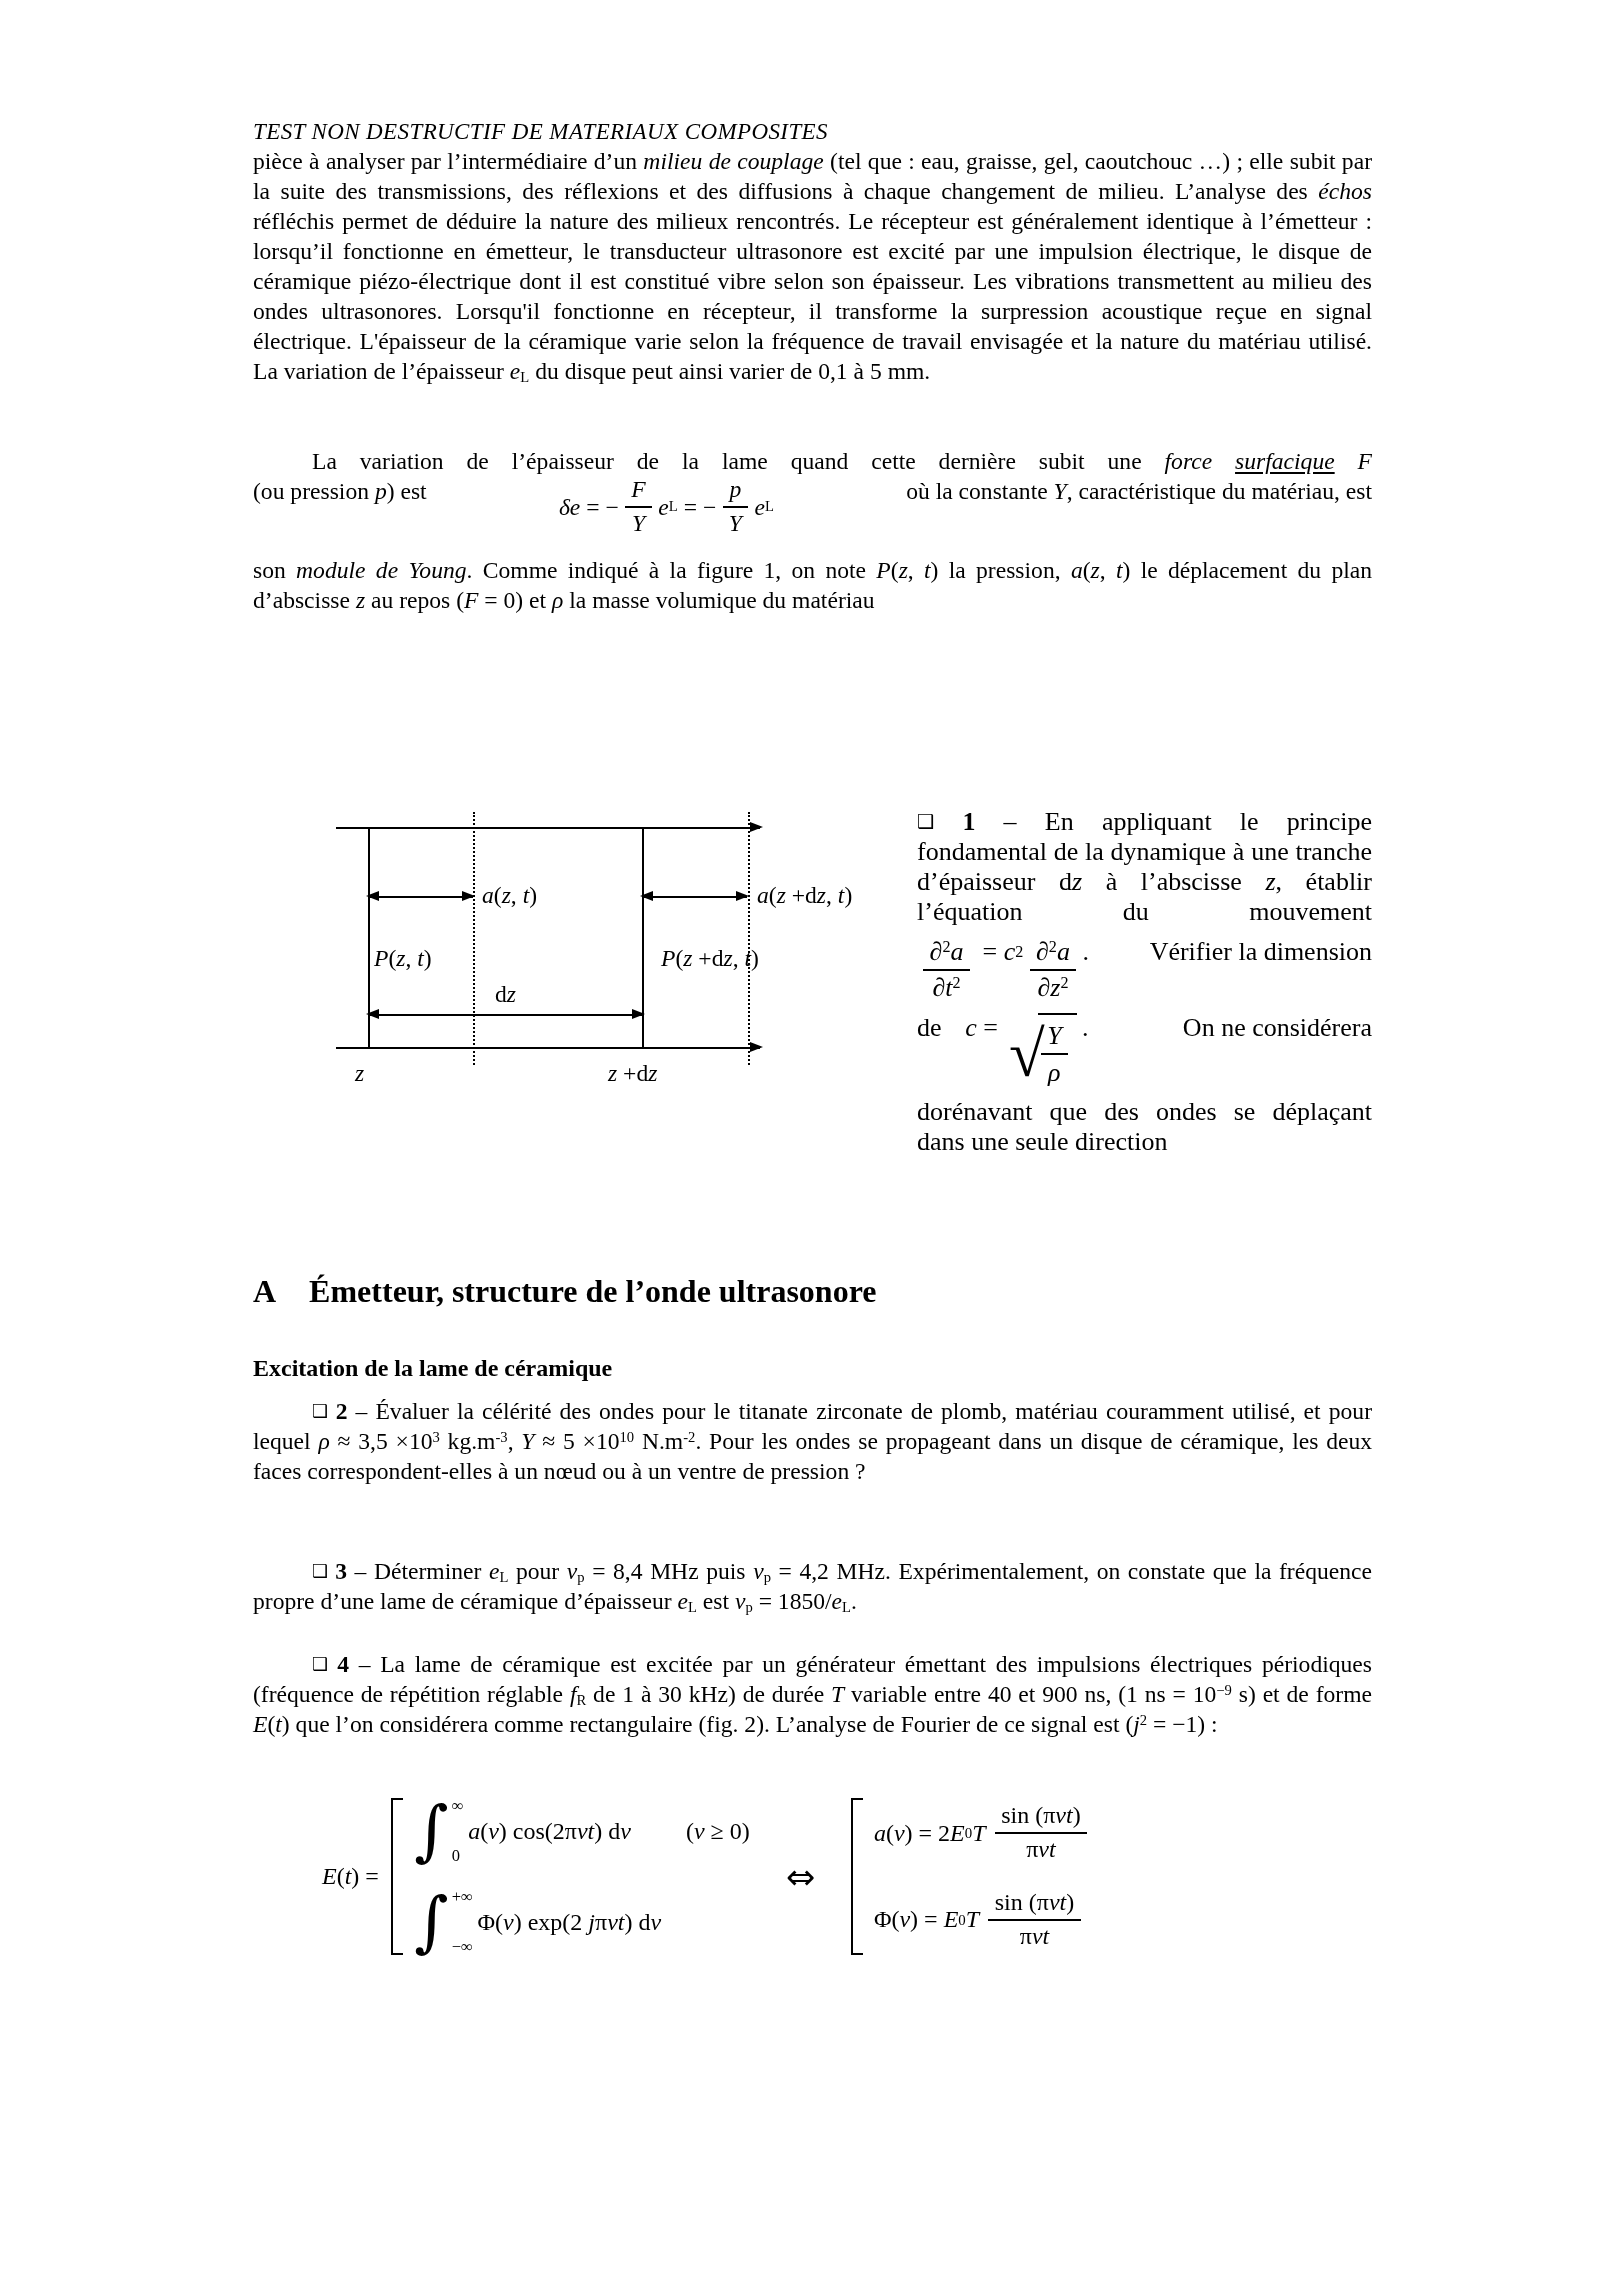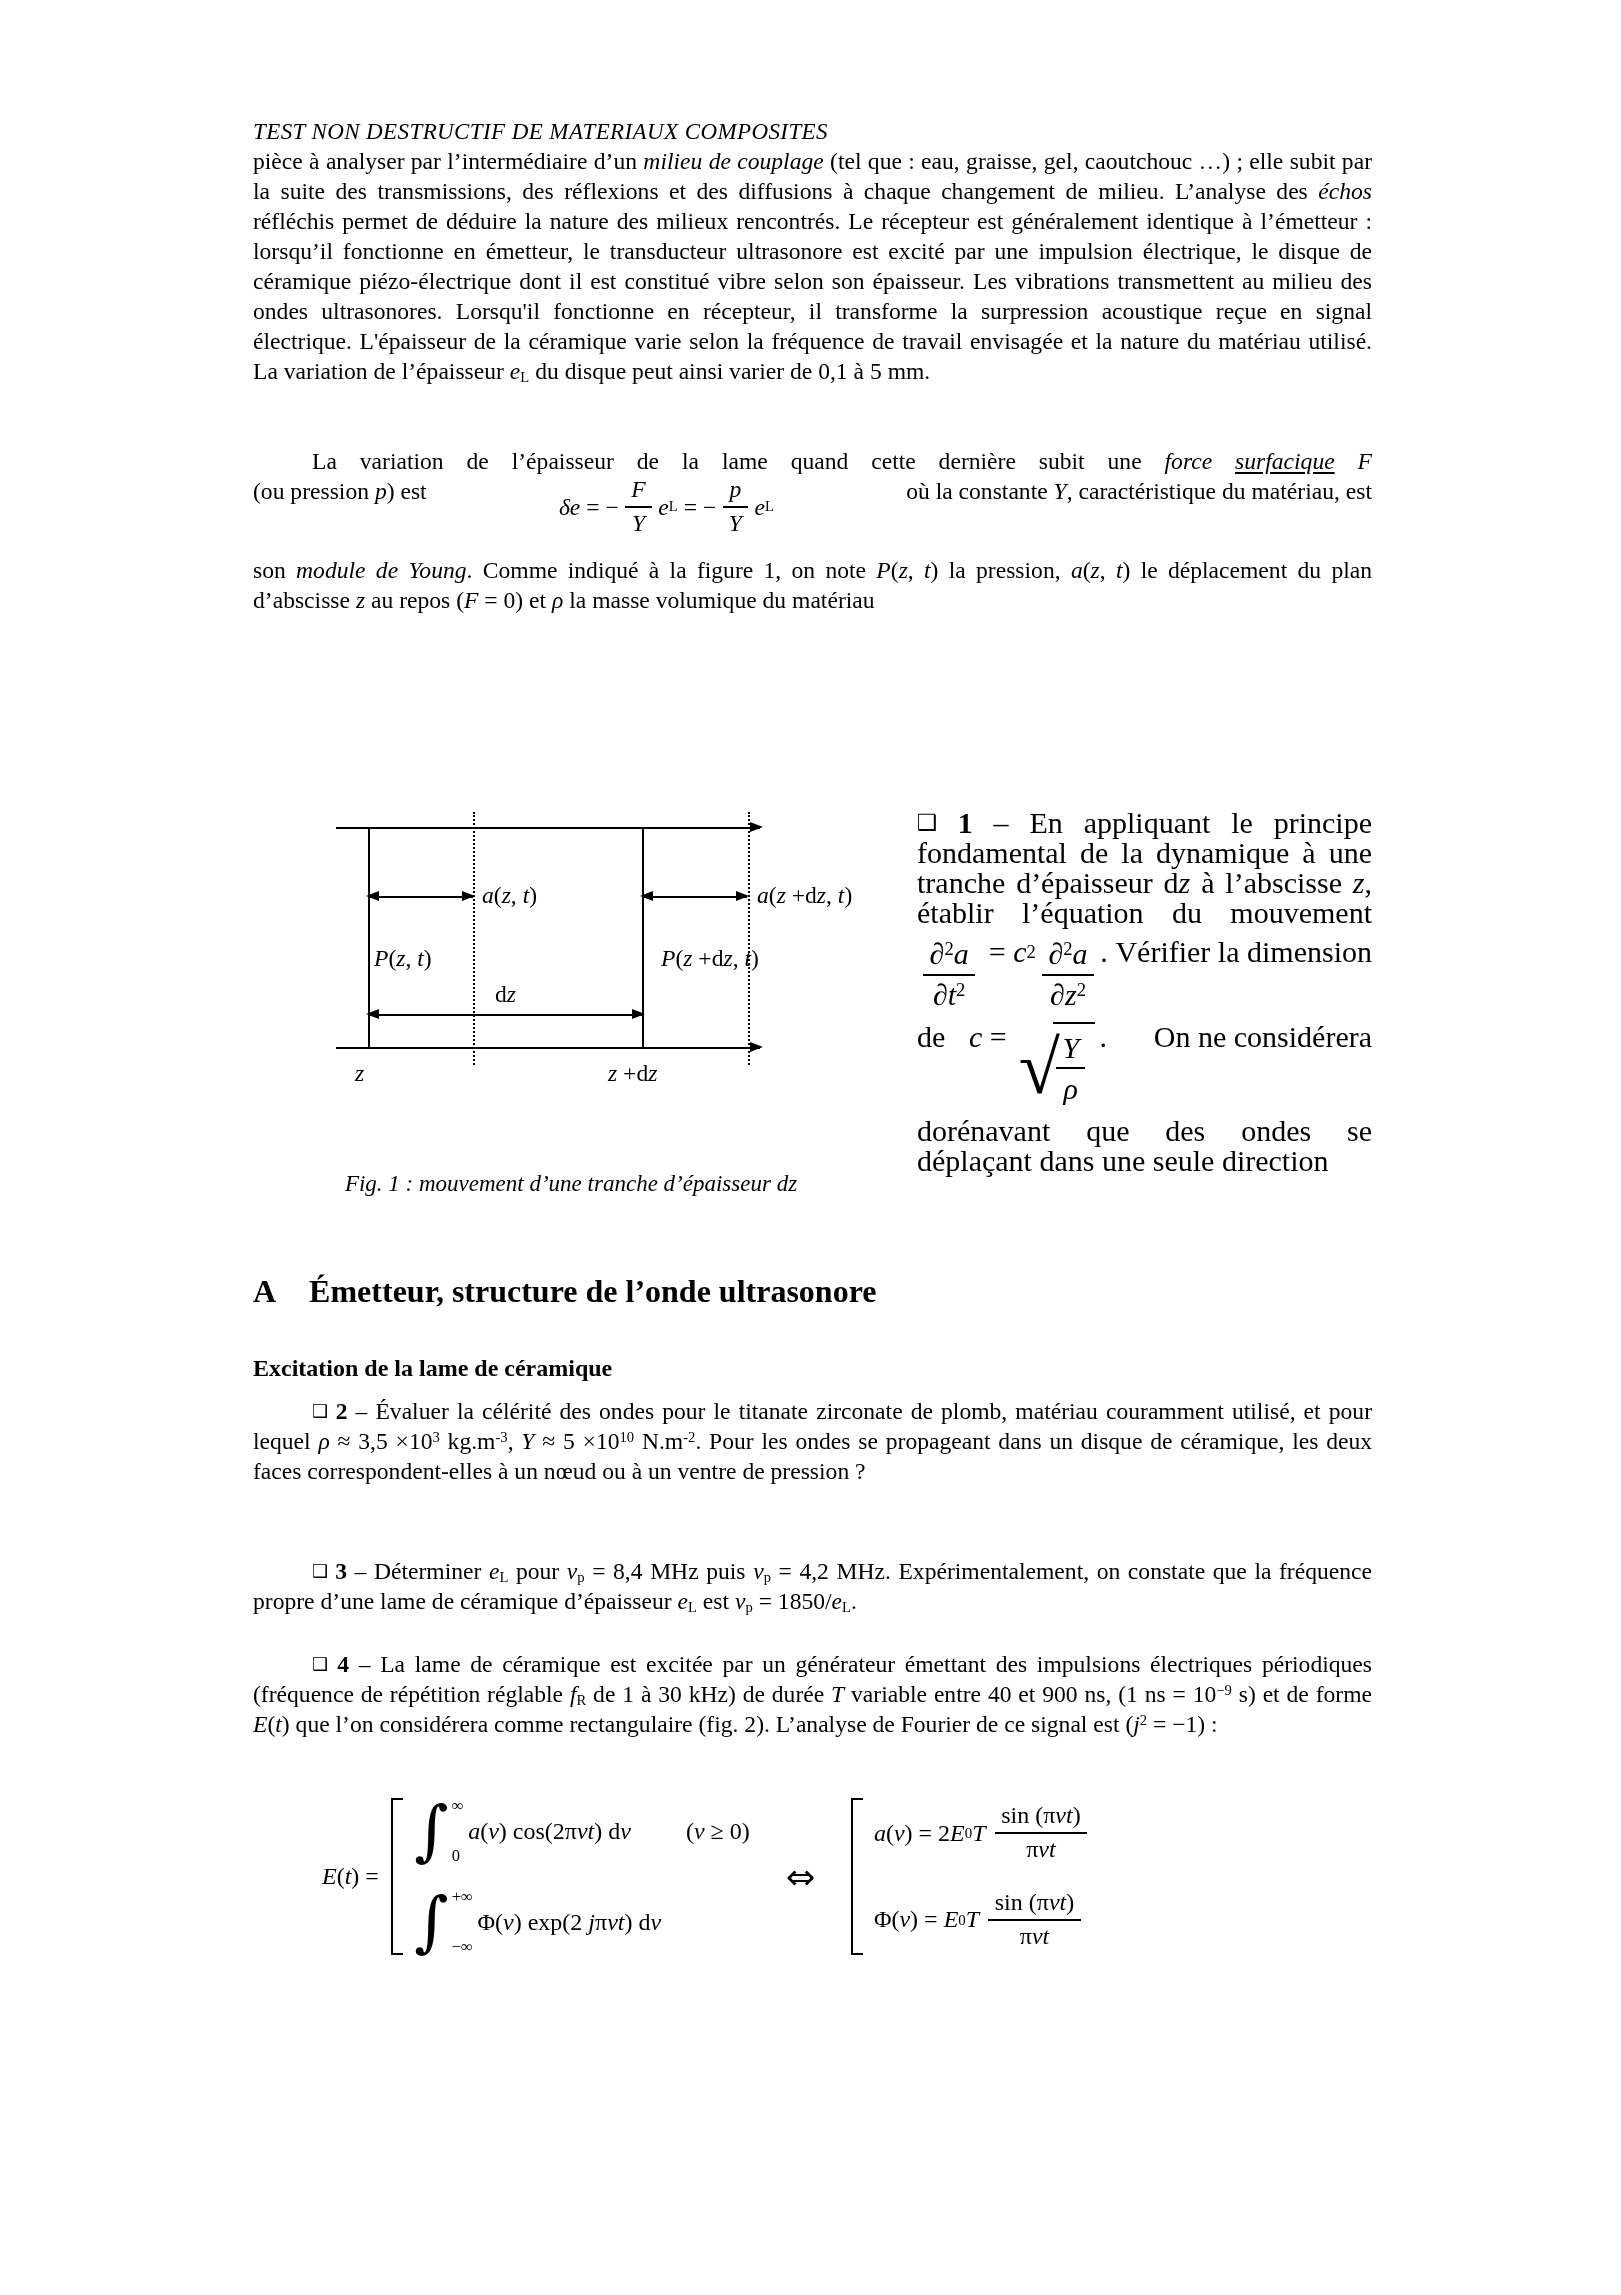--- a/index.html
+++ b/index.html
@@ -32,21 +32,21 @@
   .sqrt{display:inline-flex;align-items:center;margin:0 4.7px}
   .rad{font-size:2.5em;line-height:0.75;transform:translateY(3.9px)}
   .sqrt-body{border-top:2.4px solid #000;padding:6.3px 9.4px 0 3.1px;margin-left:-7px}
   .sqrt-body .frac{margin:0}
 
   
   .figrow{position:absolute;left:253px;top:807px;width:1119px;display:flex}
   .figcol{flex:0 0 636px;width:636px}
   .figure{position:relative;height:298px}
   .figcaption{margin-top:66px;text-align:center;font-size:23px}
-  .q1col{width:455px;margin-left:28px;font-size:30px;line-height:30px;text-align:justify}
+  .q1col{width:455px;margin-left:28px;font-size:26px;line-height:30px;text-align:justify}
   .q1f{display:flex;align-items:flex-start;margin:9.4px 0}
   .push{margin-left:auto}
 
   .hline{position:absolute;height:0;border-top:2.4px solid #000}
   .hline.arrow-r::after{content:"";position:absolute;right:-3.1px;top:-7px;width:0;height:0;
      border-top:5.9px solid transparent;border-bottom:5.9px solid transparent;border-left:13.3px solid #000}
   .vsolid{position:absolute;width:2.4px;background:#000}
   .vdash{position:absolute;width:0;border-left:2.4px dotted #000}
   .darr{position:absolute;height:0;border-top:2.4px solid #000}
   .darr::before,.darr::after{content:"";position:absolute;top:-7px;width:0;height:0;
@@ -113,21 +113,20 @@
         <div class="darr" style="left:389px;top:89px;width:105px"></div>
         <div class="flabel" style="left:229px;top:75px"><span class="s-i">a</span><span class="s-n">(</span><span class="s-i">z</span><span class="s-n">, </span><span class="s-i">t</span><span class="s-n">)</span></div>
         <div class="flabel" style="left:504px;top:75px"><span class="s-i">a</span><span class="s-n">(</span><span class="s-i">z</span><span class="s-n"> +d</span><span class="s-i">z</span><span class="s-n">, </span><span class="s-i">t</span><span class="s-n">)</span></div>
         <div class="flabel" style="left:121px;top:138px"><span class="s-i">P</span><span class="s-n">(</span><span class="s-i">z</span><span class="s-n">, </span><span class="s-i">t</span><span class="s-n">)</span></div>
         <div class="flabel" style="left:408px;top:138px"><span class="s-i">P</span><span class="s-n">(</span><span class="s-i">z</span><span class="s-n"> +d</span><span class="s-i">z</span><span class="s-n">, </span><span class="s-i">t</span><span class="s-n">)</span></div>
         <div class="darr" style="left:115px;top:207px;width:275px"></div>
         <div class="flabel" style="left:115px;top:174px;width:275px;text-align:center"><span class="s-n">d</span><span class="s-i">z</span></div>
         <div class="flabel" style="left:102px;top:253px"><span class="s-i">z</span></div>
         <div class="flabel" style="left:355px;top:253px"><span class="s-i">z</span><span class="s-n"> +d</span><span class="s-i">z</span></div>
       </div>
-      <div class="figcaption"><span class="s-i">Fig. 1 : mouvement d’une tranche d’épaisseur </span><span class="s-i">dz</span></div>
     </div>
 
     <div class="q1col">
       <div class="jlast"><span class="s-sq">❑ </span><span class="s-b">1</span><span class="s-n"> – En appliquant le principe fondamental de la dynamique à une tranche d’épaisseur d</span><span class="s-i">z</span><span class="s-n"> à l’abscisse </span><span class="s-i">z</span><span class="s-n">, établir l’équation du mouvement</span></div>
       <div class="q1f">
         <span class="frac">
             <span class="fnum"><span class="s-n">∂</span><span class="s-sup">2</span><span class="s-i">a</span></span>
             <span class="fden"><span class="s-n">∂</span><span class="s-i">t</span><span class="s-sup">2</span></span>
           </span>
         <span class="mrow">

